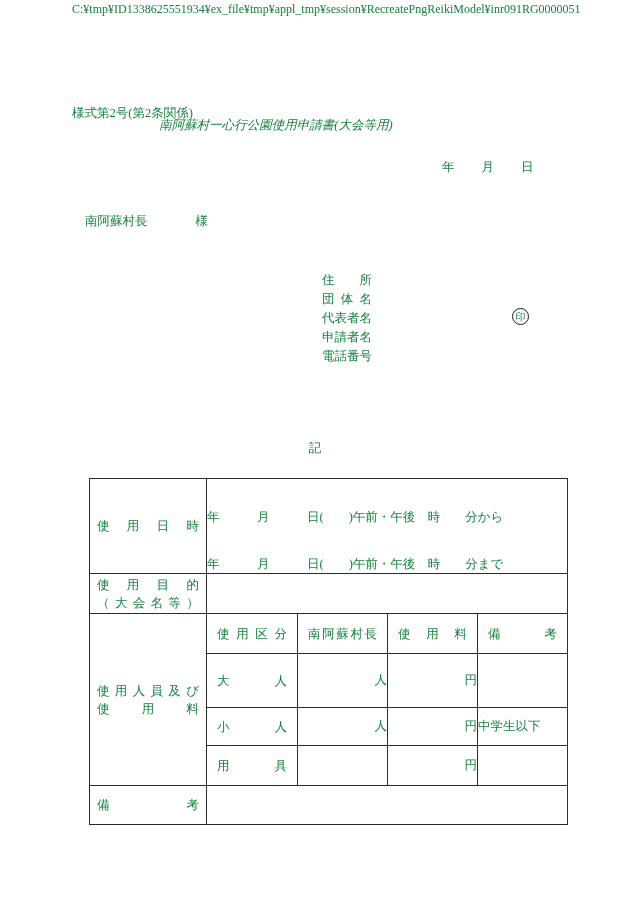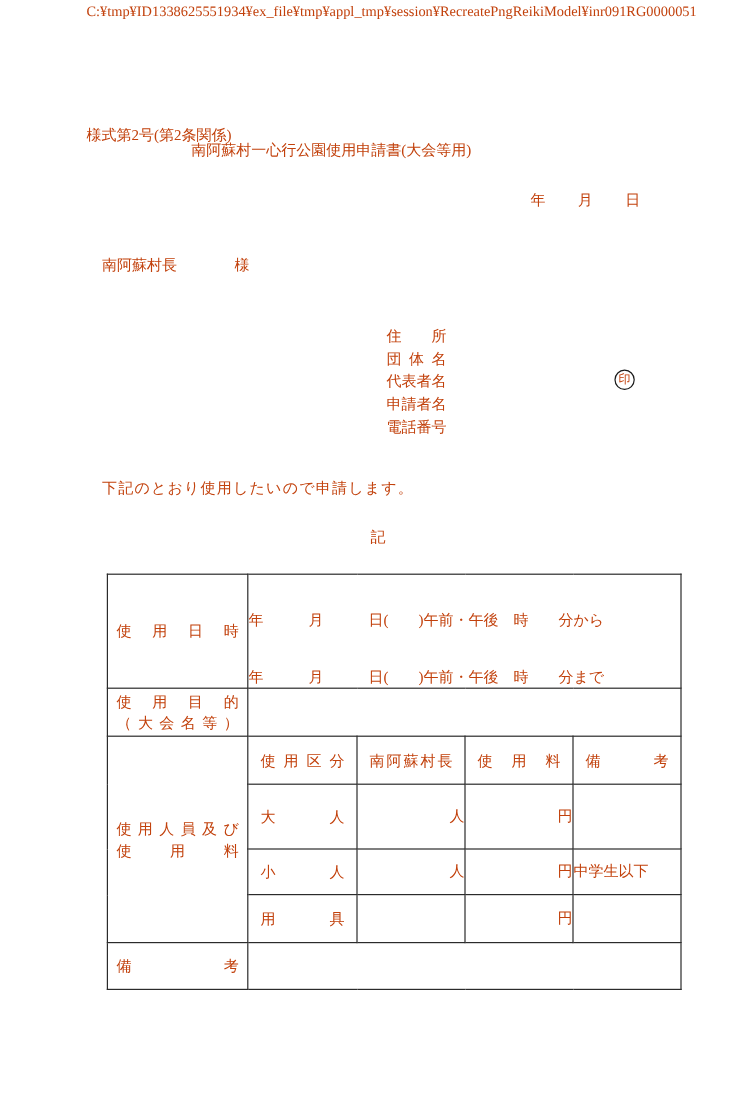--- a/index.html
+++ b/index.html
@@ -1,30 +1,30 @@
 <!DOCTYPE html>
 <html><head>
 <meta charset="utf-8">
 <style>
   html, body { margin: 0; padding: 0; background: #ffffff; }
   .page {
     position: relative; width: 630px; height: 915px;
-    background: #ffffff; color: #c2410c;
+    background: #ffffff; color: #15803d;
     font-family: "Liberation Serif", "DejaVu Serif", serif;
     overflow: hidden;
   }
   .abs { position: absolute; }
   .pre { white-space: pre; margin-top: 29px; }
   .jp { font-size: 12.5px; }
 
   .path { left: 72px; top: 2px; font-size: 12px; line-height: 14px; }
   .path .pagenum { margin-left: 38px; letter-spacing: 3px; }
 
   .form-number { left: 72px; top: 84px; margin-top: 21px; }
-  .doc-title { left: 0; top: 117px; width: 552px; text-align: center; }
+  .doc-title { left: 0; top: 117px; width: 552px; text-align: center; font-style: italic; }
 
   .dateline { left: 442px; top: 159px; display: flex; gap: 27px; }
 
   .addressee { left: 85px; top: 213px; }
   .addressee .honorific { margin-left: 48px; }
 
   .applicant { left: 322px; top: 271px; display: flex; }
   .applicant .alabel { width: 38px; margin-right: 12px; line-height: 19px; }
   .applicant .fields { width: 50px; }
   .fieldrow {
@@ -85,21 +85,20 @@
     <div class="fields">
       <div class="fieldrow">住所</div>
       <div class="fieldrow">団体名</div>
       <div class="fieldrow">代表者名</div>
       <div class="fieldrow">申請者名</div>
       <div class="fieldrow">電話番号</div>
     </div>
     <div class="seal">印</div>
   </div>
 
-  <div class="abs jp request">下記のとおり使用したいので申請します。</div>
 
   <div class="abs jp ki">記</div>
 
   <table class="main">
     <colgroup>
       <col style="width:117px">
         <col style="width:91px">
         <col style="width:90px">
         <col style="width:90px">
         <col style="width:90px">

